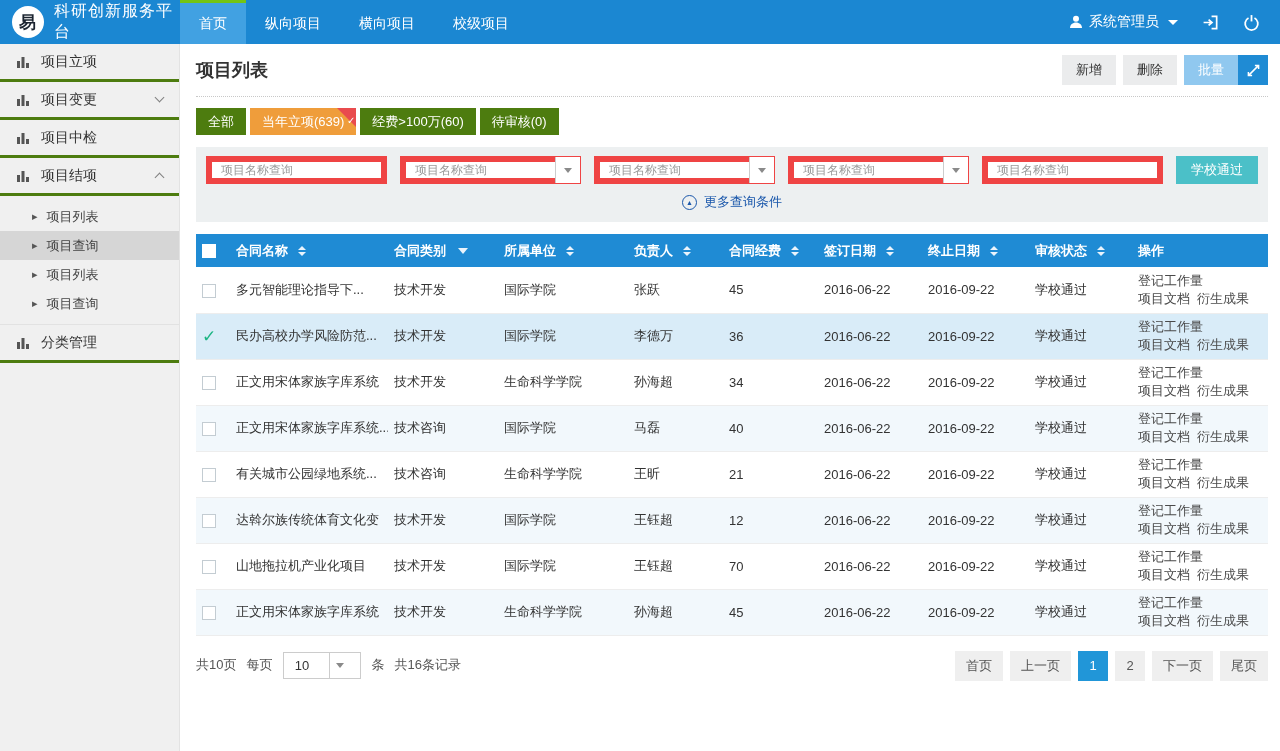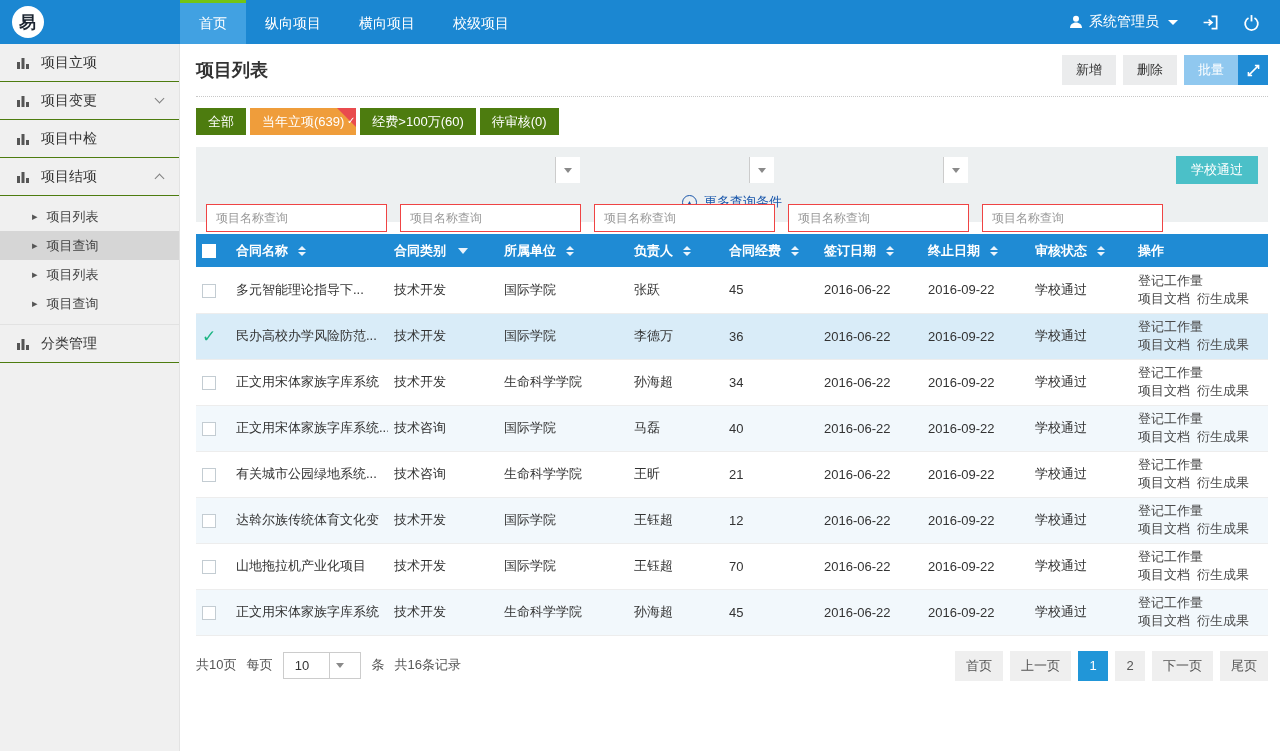--- a/index.html
+++ b/index.html
@@ -16,21 +16,21 @@
   .main-nav { display:flex; }
   .nav-item { padding:0 19px; line-height:44px; font-size:14px; color:#fff; cursor:pointer; border-top:3px solid transparent; line-height:41px; }
   .nav-item[data-active="true"] { background:#41a1e2; border-top-color:#74c414; }
   .topbar-right { margin-left:auto; display:flex; align-items:center; gap:24px; padding-right:20px; font-size:14px; }
   .user-menu { display:flex; align-items:center; gap:6px; cursor:pointer; }
   .caret-down { width:0; height:0; border-left:5px solid transparent; border-right:5px solid transparent; border-top:5px solid #fff; margin-left:3px; }
   .top-icon { display:flex; align-items:center; cursor:pointer; }
 
   
   .sidebar { position:absolute; top:44px; left:0; width:180px; bottom:0; background:#f0f0f0; border-right:1px solid #e3e3e3; }
-  .side-item { display:flex; align-items:center; gap:11px; height:38px; padding:0 16px; border-bottom:1px solid #4d7c0f; font-size:14px; color:#333; cursor:pointer; }
+  .side-item { display:flex; align-items:center; gap:11px; height:38px; padding:0 16px; border-bottom:3px solid #4d7c0f; font-size:14px; color:#333; cursor:pointer; }
   .chev { width:7px; height:7px; border-right:1.6px solid #808080; border-bottom:1.6px solid #808080; margin-left:auto; }
   .chev.down { transform:rotate(45deg); margin-top:-4px; }
   .chev.up { transform:rotate(-135deg); margin-top:4px; }
   .side-sub { padding:6px 0; border-bottom:1px solid #e2e2e2; }
   .side-sub-item { display:flex; align-items:center; gap:9px; height:29px; padding-left:32px; font-size:13px; color:#444; cursor:pointer; }
   .side-sub-item.active { background:#d6d6d6; }
   .tri { color:#555; font-size:11px; line-height:1; }
 
   
   .main { position:absolute; left:180px; top:44px; right:0; bottom:0; background:#fff; padding:0 12px 0 16px; overflow:hidden; }
@@ -47,21 +47,21 @@
   .tab { position:relative; background:#4d7c0f; color:#fff; font-size:13px; padding:0 12px; line-height:27px; height:27px; cursor:pointer; overflow:hidden; }
   .tab[data-active="true"] { background:#ef9d3b; }
   .tab .ribbon, .tab .ribbon-check { display:none; }
   .tab[data-active="true"] .ribbon { display:block; position:absolute; top:0; right:0; width:0; height:0; border-top:19px solid #e94b4e; border-left:19px solid transparent; }
   .tab[data-active="true"] .ribbon-check { display:block; position:absolute; top:-1px; right:1px; color:#fff; font-size:10px; font-weight:bold; }
 
   
   .search-panel { margin-top:12px; background:#edf0f1; padding:9px 10px 2px; }
   .search-row { display:flex; gap:13px; }
   .search-field { position:relative; flex:1; height:28px; }
-  .search-field input { width:100%; height:28px; border:1px solid #ef4444; padding:0 9px; font-size:12px; color:#333; background:#fff; font-family:inherit; outline:none;margin-top:48px; }
+  .search-field input { width:100%; height:28px; border:6px solid #ef4444; padding:0 9px; font-size:12px; color:#333; background:#fff; font-family:inherit; outline:none; }
   .search-field input::placeholder { color:#999; }
   .caret-box { position:absolute; right:1px; top:1px; bottom:1px; width:25px; border-left:1px solid #ccc; background:#fff; display:flex; align-items:center; justify-content:center; cursor:pointer; }
   .caret-box i { width:0; height:0; border-left:4px solid transparent; border-right:4px solid transparent; border-top:5px solid #8a8a8a; }
   .btn-quick { flex:none; width:82px; height:28px; background:#4bc0c8; color:#fff; border:none; font-size:13px; cursor:pointer; font-family:inherit; }
   .more-link { display:flex; justify-content:center; align-items:center; gap:7px; padding:9px 0; color:#1a57ab; font-size:13px; cursor:pointer; }
   .more-circle { width:15px; height:15px; border:1px solid #1a57ab; border-radius:50%; display:flex; align-items:center; justify-content:center; font-size:7px; color:#1a57ab; }
 
   
   table { margin-top:12px; width:100%; border-collapse:collapse; font-size:13px; table-layout:fixed; }
   thead th { background:#1f8bd4; color:#fff; font-weight:bold; text-align:left; height:33px; padding:0 6px; white-space:nowrap; overflow:hidden; }
@@ -91,20 +91,21 @@
   .pg-buttons { margin-left:auto; display:flex; gap:7px; }
   .pg-btn { min-width:30px; padding:0 11px; height:30px; line-height:30px; background:#efefef; text-align:center; color:#555; cursor:pointer; font-size:13px; }
   .pg-btn[data-active="true"] { background:#2196d8; color:#fff; }
 </style>
 </head>
 <body>
 
 <header class="topbar">
   <div class="brand">
     <div class="logo">易</div>
+    <span>科研创新服务平台</span>
   </div>
   <nav class="main-nav">
 
       <a class="nav-item" data-active="true">首页</a>
 
       <a class="nav-item">纵向项目</a>
 
       <a class="nav-item">横向项目</a>
 
       <a class="nav-item">校级项目</a>

